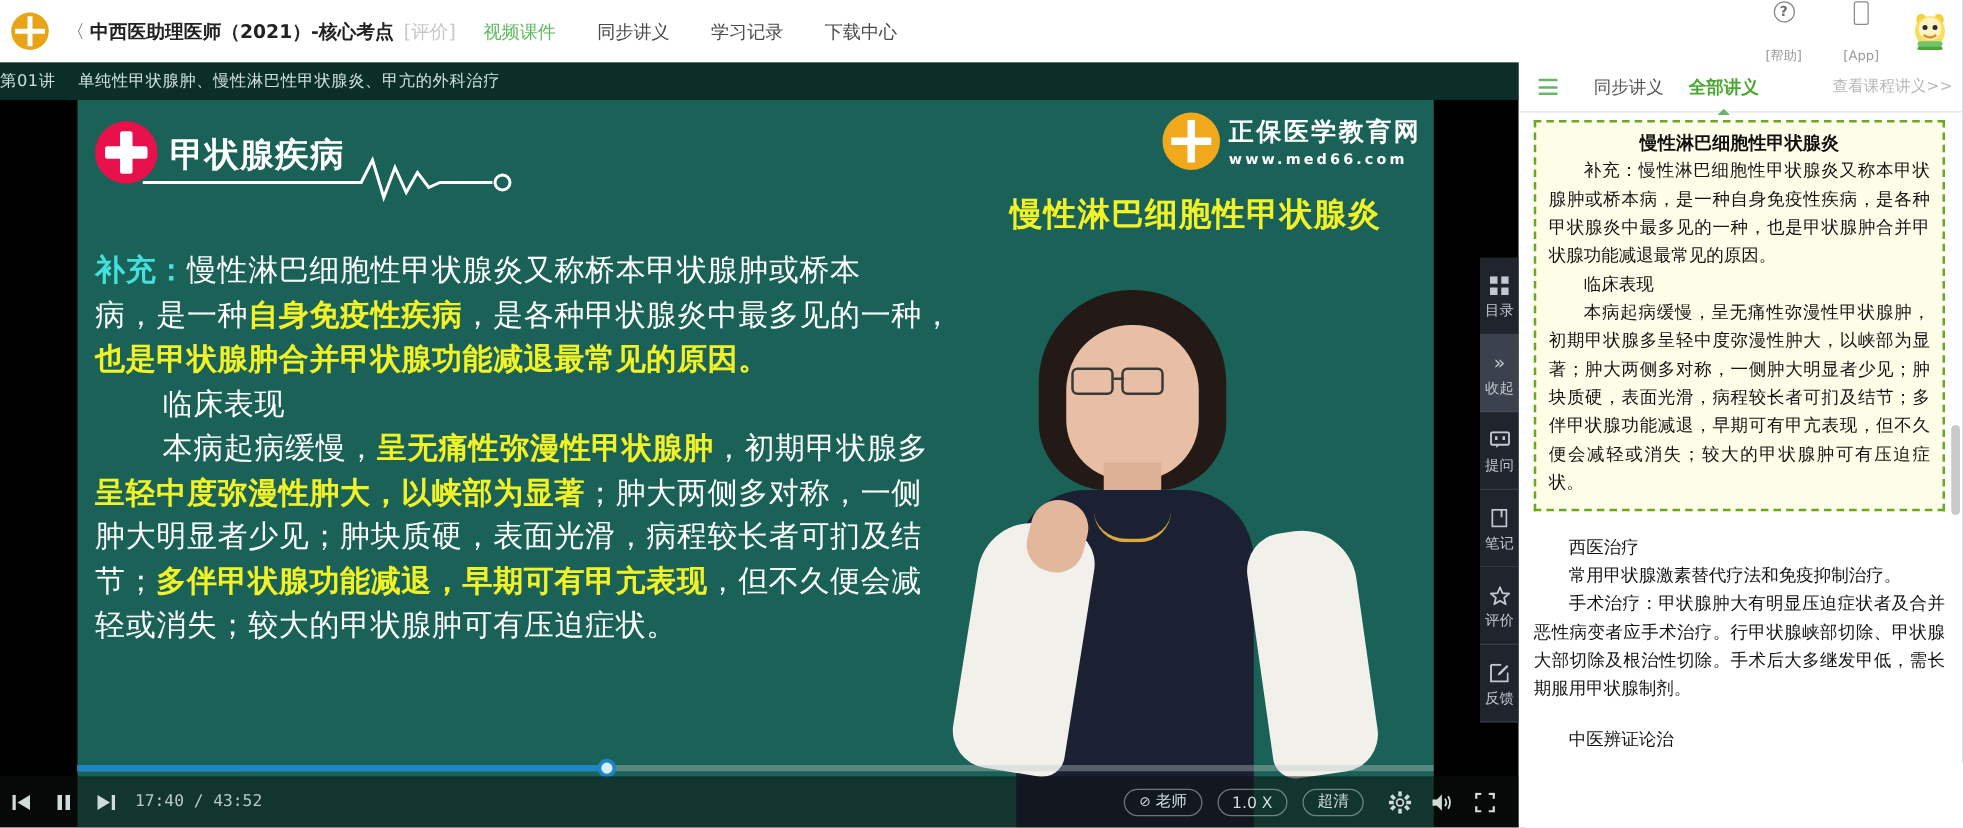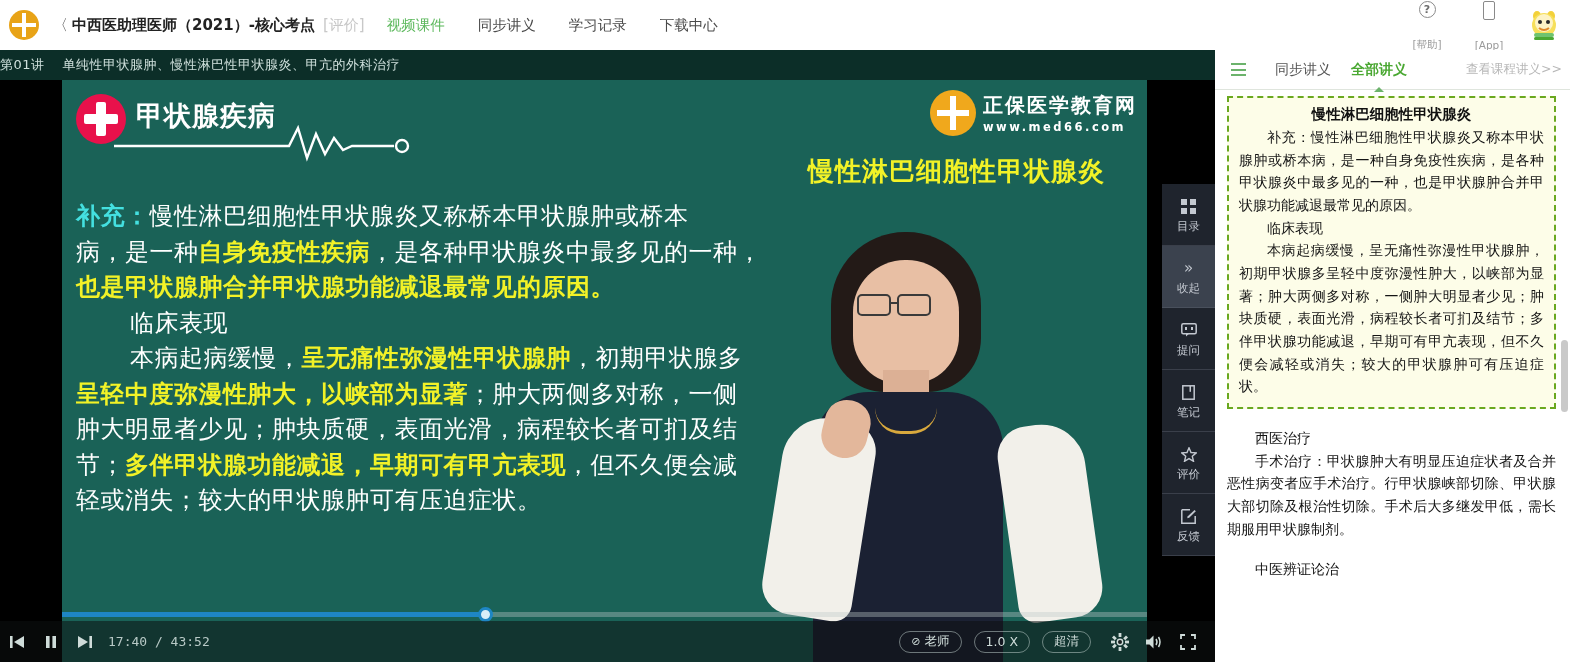--- a/index.html
+++ b/index.html
@@ -44,21 +44,21 @@
   .video-titlebar { position:absolute; left:0; top:0; width:1215px; height:30px;
     background:rgba(16,64,56,.72); display:flex; align-items:center;
     justify-content:flex-start; z-index:6; }
   .video-titlebar span { font-size:13px; color:#cfe0dc; letter-spacing:.5px; }
   .vt-num { margin-right:18px; }
 
   .slide { position:absolute; left:62px; top:30px; width:1085px; height:582px;
     background:#1a6257; overflow:hidden; }
   .slide-pad { padding:14px 16px 0 14px; }
 
-  .slide-head { display:flex; align-items:flex-start; position:relative; height:56px; }
+  .slide-head { display:flex; align-items:center; position:relative; height:56px; }
   .cross-badge { width:50px; height:50px; border-radius:50%; background:#e8114b;
     position:relative; flex:0 0 auto; }
   .cross-badge::before { content:""; position:absolute; left:20px; top:8px;
     width:10px; height:34px; background:#fff; border-radius:2px; }
   .cross-badge::after { content:""; position:absolute; left:8px; top:20px;
     width:34px; height:10px; background:#fff; border-radius:2px; }
   .slide-head-title { font-size:27px; font-weight:bold; color:#fff; margin-left:10px;
     margin-top:4px; white-space:nowrap; letter-spacing:1px; }
 
   .ekg { position:absolute; left:52px; top:44px; width:400px; height:40px; }
@@ -105,21 +105,21 @@
   .p-sleeve-l { position:absolute; left:-6px; top:186px; width:92px; height:200px;
     background:#f2f0ea; border-radius:44px 30px 18px 30px; transform:rotate(9deg); }
   .p-sleeve-r { position:absolute; right:-14px; top:192px; width:86px; height:196px;
     background:#f2f0ea; border-radius:30px 44px 30px 18px; transform:rotate(-8deg); }
   .p-hand { position:absolute; left:44px; top:168px; width:46px; height:58px;
     background:#e3b79b; border-radius:22px; transform:rotate(14deg); }
   .p-necklace { position:absolute; left:96px; top:176px; width:62px; height:26px;
     border-bottom:3px solid #d9a93d; border-radius:0 0 31px 31px; }
 
   
-  .rail { position:absolute; right:0; top:134px; width:53px; z-index:7; }
+  .rail { position:absolute; right:0; top:156px; width:31px; z-index:7; }
   .rail-item { height:62px; background:rgba(36,42,52,.86); display:flex;
     flex-direction:column; align-items:center; justify-content:center;
     border-bottom:1px solid rgba(90,98,110,.45); cursor:pointer; }
   .rail-item.active { background:rgba(62,70,82,.95); }
   .rail-item .ri-glyph { height:22px; display:flex; align-items:center;
     justify-content:center; color:#c3c8d0; font-size:15px; }
   .rail-item .ri-label { font-size:11.5px; color:#c3c8d0; margin-top:2px; }
 
   
   .progress-wrap { position:absolute; left:0; bottom:41px; width:1215px; height:14px;
@@ -426,19 +426,20 @@
 
     <div class="sb-body">
       <div class="note-box">
         <div class="nb-title">慢性淋巴细胞性甲状腺炎</div>
         <div class="nb-p">补充：慢性淋巴细胞性甲状腺炎又称本甲状腺肿或桥本病，是一种自身免疫性疾病，是各种甲状腺炎中最多见的一种，也是甲状腺肿合并甲状腺功能减退最常见的原因。</div>
         <div class="nb-p">临床表现</div>
         <div class="nb-p">本病起病缓慢，呈无痛性弥漫性甲状腺肿，初期甲状腺多呈轻中度弥漫性肿大，以峡部为显著；肿大两侧多对称，一侧肿大明显者少见；肿块质硬，表面光滑，病程较长者可扪及结节；多伴甲状腺功能减退，早期可有甲亢表现，但不久便会减轻或消失；较大的甲状腺肿可有压迫症状。</div>
       </div>
       <div class="sb-gap"></div>
       <div class="plain-p">西医治疗</div>
+      <div class="plain-p">常用甲状腺激素替代疗法和免疫抑制治疗。</div>
       <div class="plain-p">手术治疗：甲状腺肿大有明显压迫症状者及合并恶性病变者应手术治疗。行甲状腺峡部切除、甲状腺大部切除及根治性切除。手术后大多继发甲低，需长期服用甲状腺制剂。</div>
       <div class="sb-gap"></div>
       <div class="plain-p">中医辨证论治</div>
       <div class="sb-scroll"></div>
     </div>
   </div>
 </div>
 
 </body></html>

